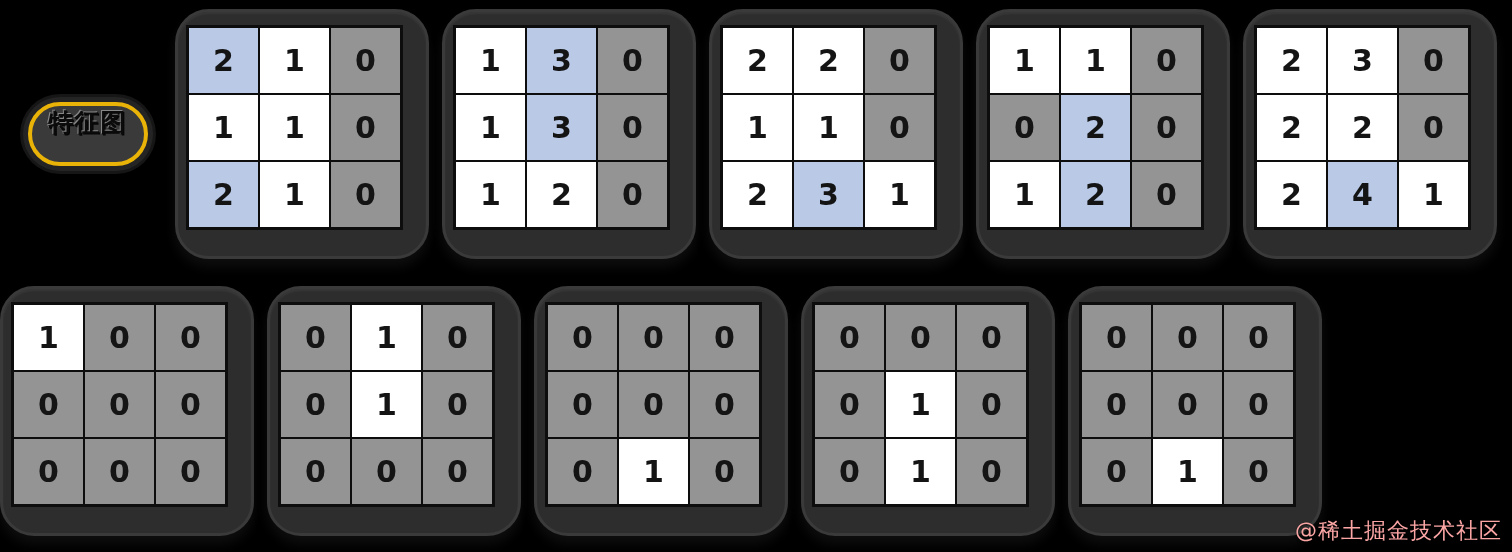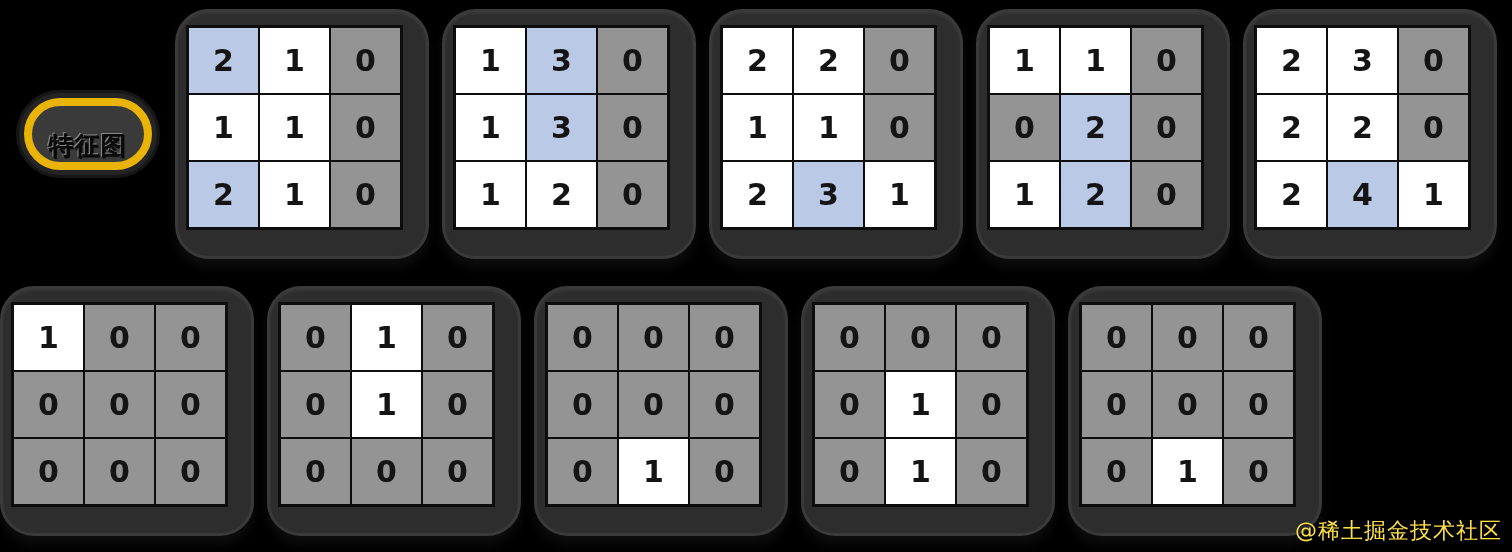--- a/index.html
+++ b/index.html
@@ -7,23 +7,23 @@
     width:1512px;height:552px;overflow:hidden;
     font-family:"DejaVu Sans","Liberation Sans",sans-serif;
   }
   .canvas{position:relative;width:1512px;height:552px;background:#000;}
   .row{position:absolute;left:0;width:1512px;height:252px;display:flex;align-items:center;}
   .row.top{top:8px;}
   .row.bottom{top:285px;}
   .label-col{width:175px;flex:0 0 175px;display:flex;justify-content:center;align-items:center;}
   .pill{
     width:112px;height:56px;border-radius:999px;
-    background:#3a3a3a;border:8px solid #eab308;
+    background:#3a3a3a;border:4px solid #eab308;
     box-shadow:0 0 0 5px #242424,0 0 0 8px #161616,0 10px 12px rgba(0,0,0,.85);
-    display:flex;align-items:flex-end;justify-content:center;
+    display:flex;align-items:flex-start;justify-content:center;
   }
   .pill span{
     color:#0b0b0b;font-size:25px;font-weight:700;letter-spacing:1px;
     text-shadow:-1px -1px 0 rgba(200,200,200,.55),1px 1px 0 rgba(0,0,0,.9);
     white-space:nowrap;
   }
   .grids{display:flex;gap:13px;}
   .grid-card{
     box-sizing:border-box;width:254px;height:250px;
     background:#2d2d2d;border:3px solid #3a3a3a;border-radius:34px;
@@ -36,21 +36,21 @@
   }
   .cell{
     display:flex;align-items:center;justify-content:center;
     font-size:30px;font-weight:600;color:#141414;line-height:1;
   }
   .cell.white{background:var(--cell-white,#fff);}
   .cell.gray{background:var(--cell-gray,#949494);}
   .cell.blue{background:var(--cell-blue,#b9c9e6);}
   .watermark{
     position:absolute;right:10px;bottom:6px;
-    color:#fde047;font-size:22px;letter-spacing:1px;
+    color:#fca5a5;font-size:22px;letter-spacing:1px;
     text-shadow:0 1px 2px rgba(0,0,0,.8);
   }
 </style>
 </head>
 <body>
 
 <div class="canvas">
 
   <div class="row top">
     <div class="label-col">

